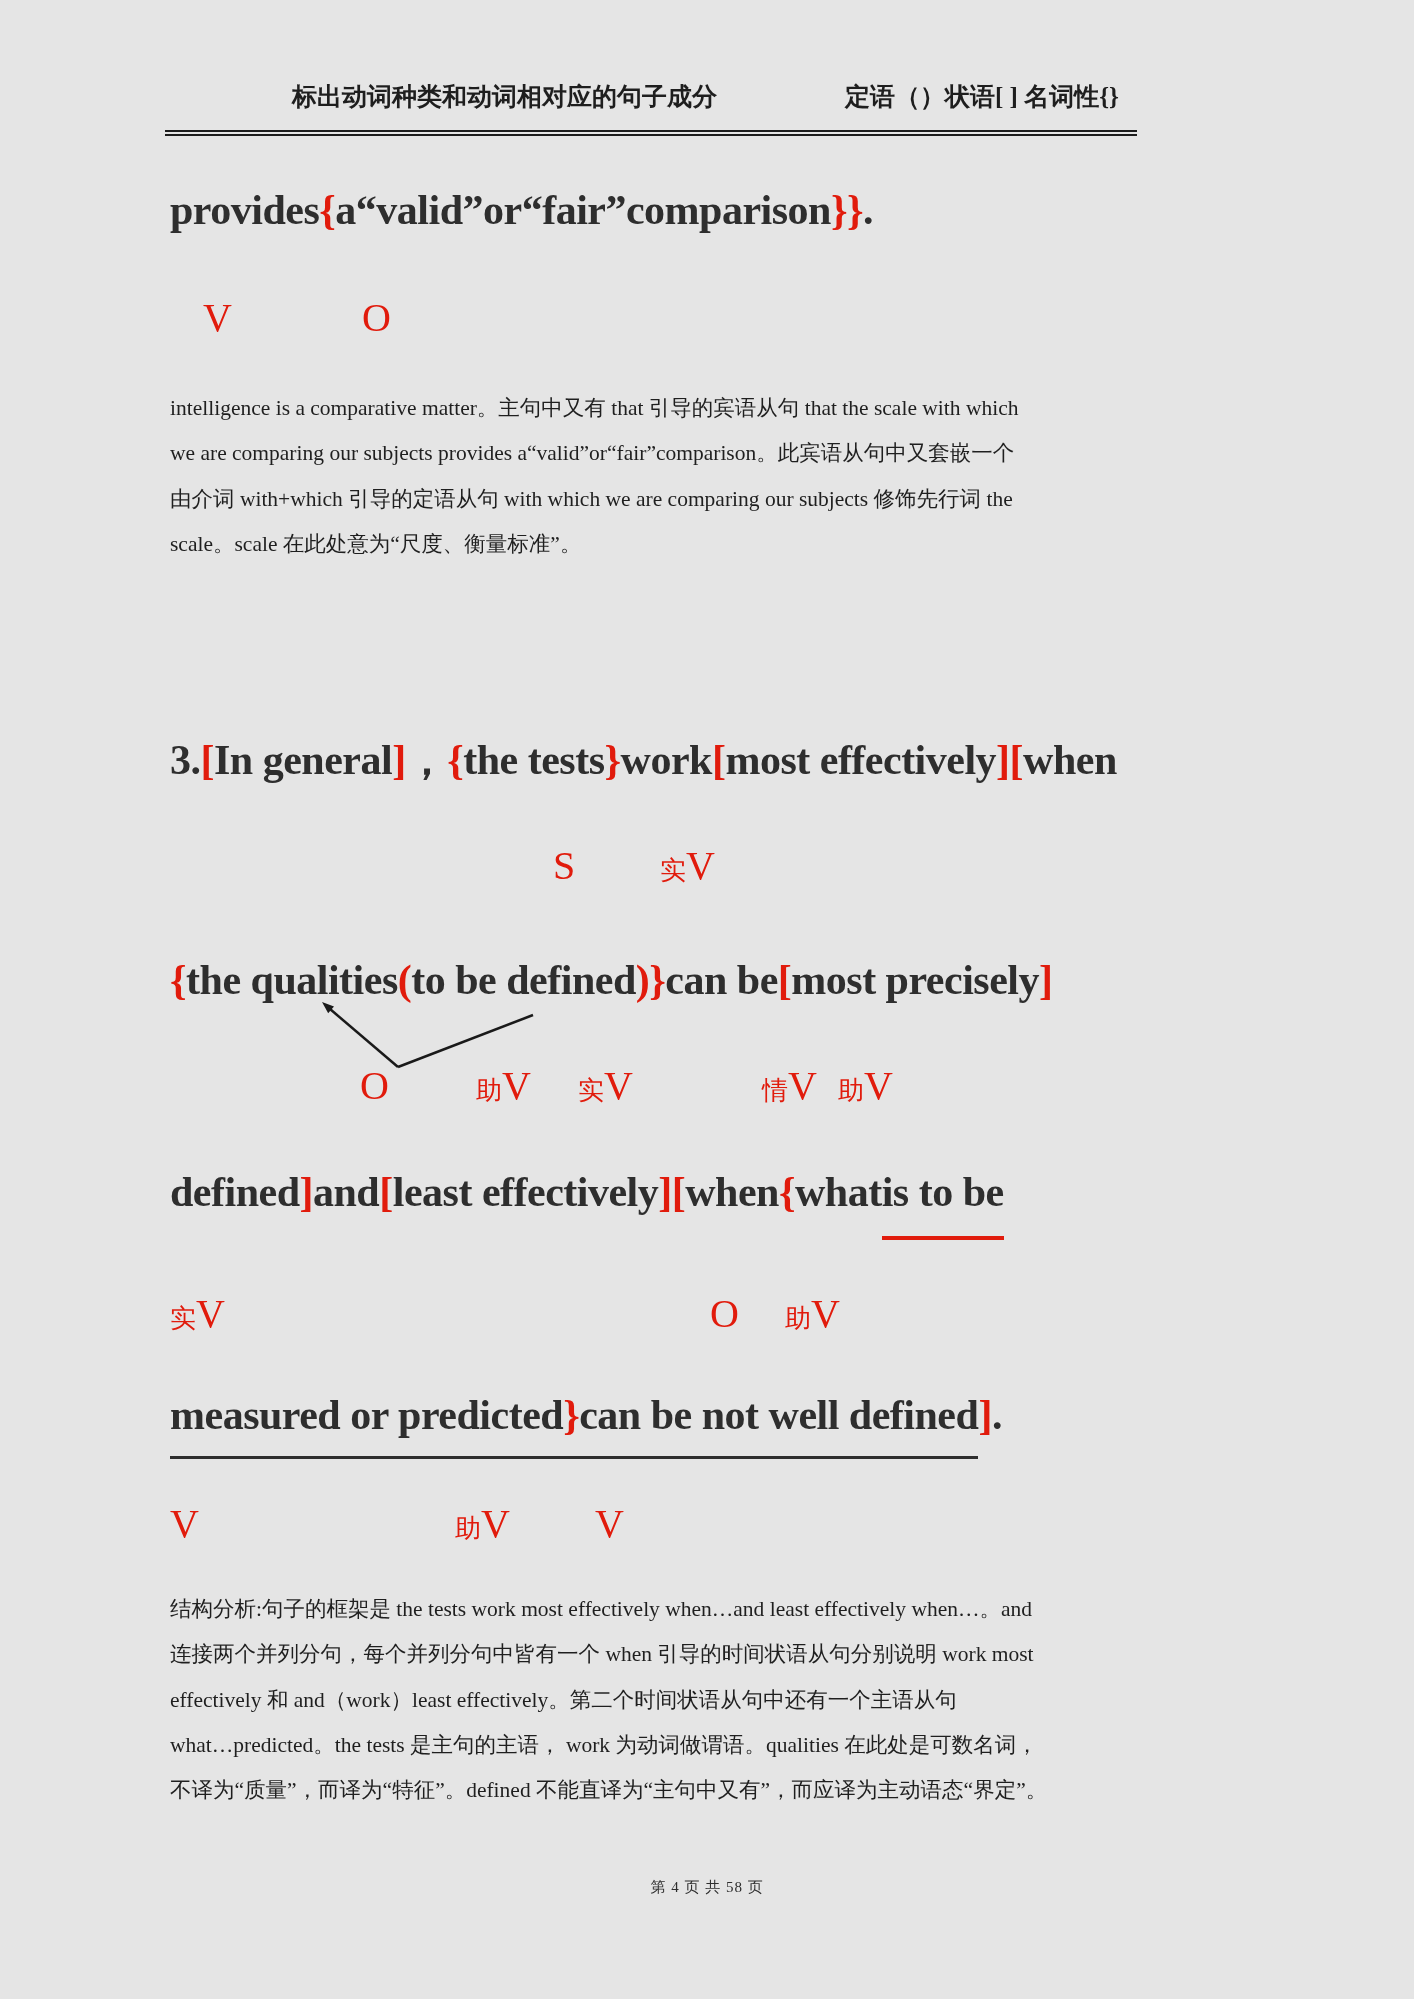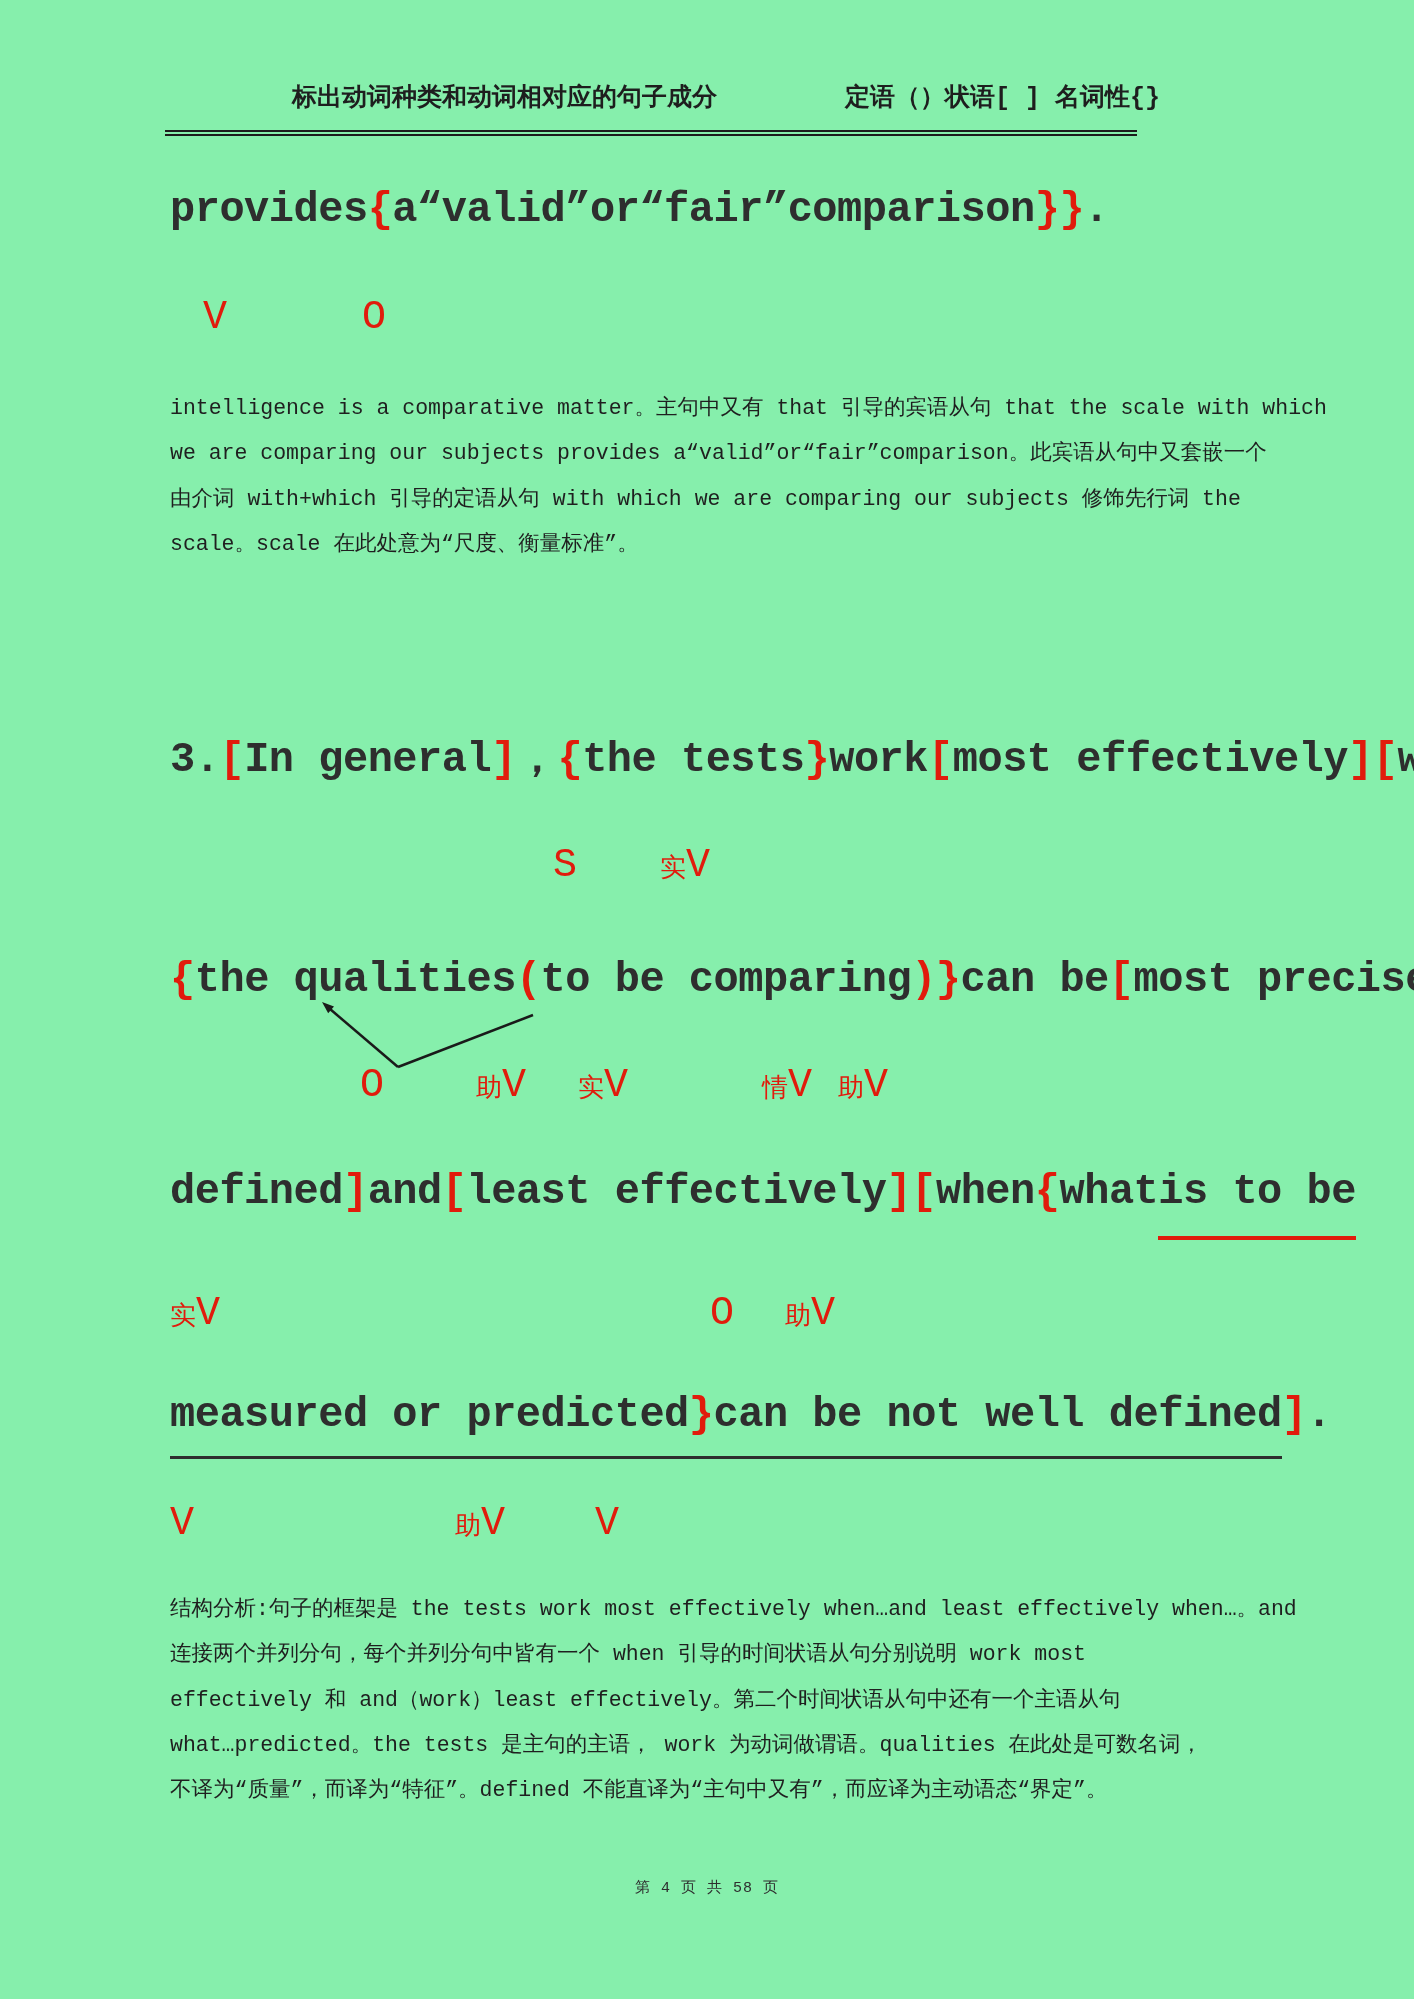--- a/index.html
+++ b/index.html
@@ -1,18 +1,18 @@
 <!DOCTYPE html>
 <html style="--red: #e11b0c; --ink: #2e2e2e;"><head>
 <meta charset="utf-8">
 <style>
   html,body{margin:0;padding:0;background:#ffffff;}
   .page{
-    position:relative;width:1414px;height:1999px;background:#86efac;overflow:hidden;
-    font-family:Liberation Mono, monospace;color:#2b2b2b;
+    position:relative;width:1414px;height:1999px;background:#e5e5e5;overflow:hidden;
+    font-family:Liberation Serif, serif;color:#2b2b2b;
   }
   
   .hdr{position:absolute;top:80px;font-size:25px;font-weight:700;white-space:nowrap;color:#1e1e1e;}
   .hdr-left{left:292px;}
   .hdr-right{left:845px;}
   .rule{position:absolute;left:165px;top:130px;width:972px;height:2px;
         border-top:2px solid #1c1c1c;border-bottom:2px solid #1c1c1c;}
   
   .big{position:absolute;left:170px;font-size:42px;line-height:52px;font-weight:700;
        white-space:nowrap;letter-spacing:-0.5px;}
@@ -56,21 +56,21 @@
       <div class="pline">由介词 with+which 引导的定语从句 with which we are comparing our subjects 修饰先行词 the</div>
       <div class="pline">scale。scale 在此处意为“尺度、衡量标准”。</div>
     </div>
 
   <div class="big" style="top:734px"><span class="tok ink">3. </span><span class="tok red">[</span><span class="tok ink">In general</span><span class="tok red">]</span><span class="tok ink">，</span><span class="tok red">{</span><span class="tok ink">the tests</span><span class="tok red">}</span><span class="tok ink">work</span><span class="tok red">[</span><span class="tok ink">most effectively</span><span class="tok red">]</span><span class="tok red">[</span><span class="tok ink">when</span></div>
   <div class="lrow" style="top:844px">
       <span class="glabel" style="left: 553px;"><span>S</span></span>
       <span class="glabel" style="left: 660px;"><span class="cjk">实</span><span>V</span></span>
     </div>
 
-  <div class="big" style="top:954px"><span class="tok red">{</span><span class="tok ink">the qualities</span><span class="tok red">(</span><span class="tok ink">to be comparing</span><span class="tok red">)}</span><span class="tok ink">can be</span><span class="tok red">[</span><span class="tok ink">most precisely</span><span class="tok red">]</span></div>
+  <div class="big" style="top:954px"><span class="tok red">{</span><span class="tok ink">the qualities</span><span class="tok red">(</span><span class="tok ink">to be defined</span><span class="tok red">)}</span><span class="tok ink">can be</span><span class="tok red">[</span><span class="tok ink">most precisely</span><span class="tok red">]</span></div>
 
   <svg class="arrows" viewBox="0 0 250 85" xmlns="http://www.w3.org/2000/svg">
     <line x1="98" y1="74" x2="30" y2="16" stroke="#1a1a1a" stroke-width="2.5"></line>
     <polygon points="22,9 34,13.4 28.2,20.2" fill="#1a1a1a"></polygon>
     <line x1="98" y1="74" x2="233" y2="22" stroke="#1a1a1a" stroke-width="2.5"></line>
   </svg>
 
   <div class="lrow" style="top:1064px">
       <span class="glabel" style="left: 360px;"><span>O</span></span>
       <span class="glabel" style="left: 476px;"><span class="cjk">助</span><span>V</span></span>

